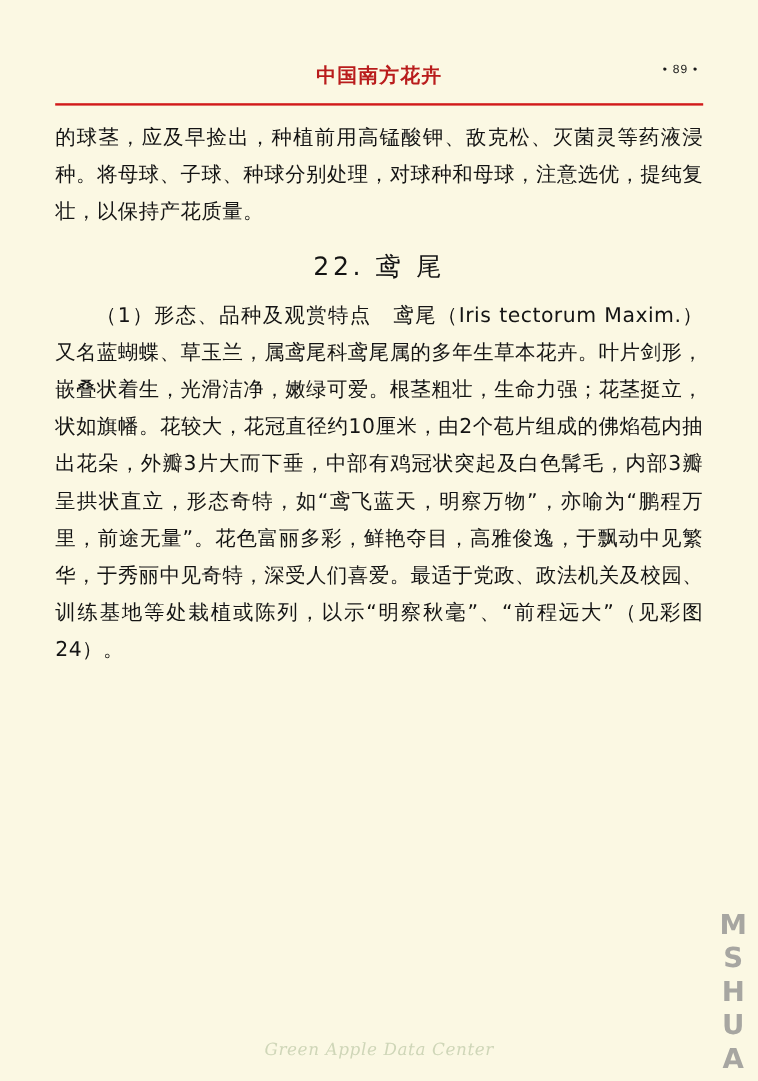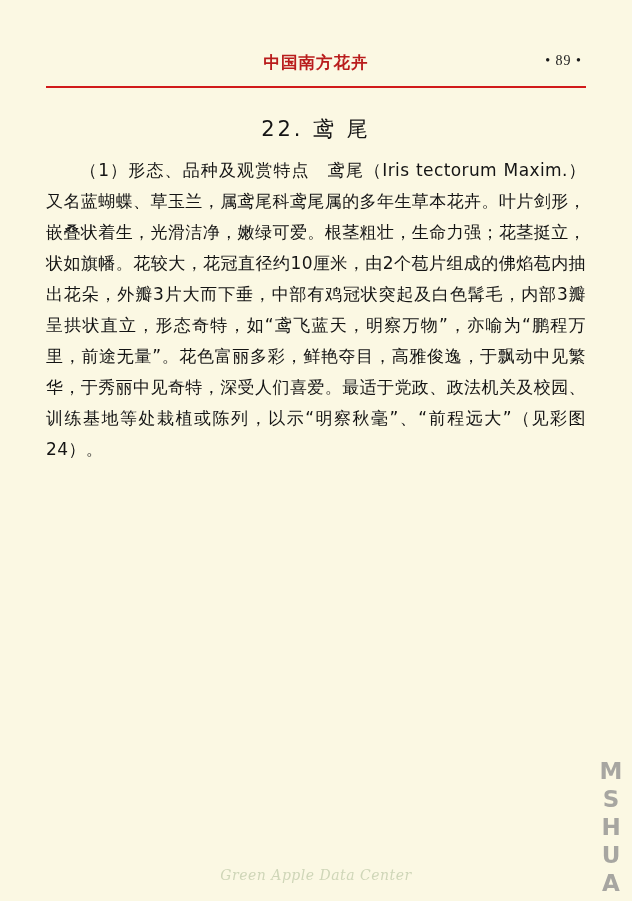--- a/index.html
+++ b/index.html
@@ -39,22 +39,22 @@
     font-family: "DejaVu Sans", sans-serif;
     font-size: 16.5px;
     font-weight: bold;
     color: #b91c1c;
     letter-spacing: 1px;
   }
   .header-page {
     position: absolute;
     right: 4px;
     top: 1px;
-    font-family: Liberation Serif, serif;
-    font-size: 14px;
+    font-family: Liberation Sans, sans-serif;
+    font-size: 10px;
     color: #1a1a1a;
     letter-spacing: 1px;
   }
   .header-rule {
     position: absolute;
     top: 86px;
     left: 46px;
     right: 46px;
     height: 2px;
     background: #d11a1a;
@@ -123,20 +123,21 @@
 
 <div class="page">
 
   <div class="header">
     <div class="header-title">中国南方花卉</div>
     <div class="header-page">• 89 •</div>
   </div>
   <div class="header-rule"></div>
 
   <div class="content">
+    <p class="para">的球茎，应及早捡出，种植前用高锰酸钾、敌克松、灭菌灵等药液浸种。将母球、子球、种球分别处理，对球种和母球，注意选优，提纯复壮，以保持产花质量。</p>
     <div class="section-title">22.  鸢  尾</div>
     <p class="para indent">（1）形态、品种及观赏特点　鸢尾（Iris tectorum Maxim.）又名蓝蝴蝶、草玉兰，属鸢尾科鸢尾属的多年生草本花卉。叶片剑形，嵌叠状着生，光滑洁净，嫩绿可爱。根茎粗壮，生命力强；花茎挺立，状如旗幡。花较大，花冠直径约10厘米，由2个苞片组成的佛焰苞内抽出花朵，外瓣3片大而下垂，中部有鸡冠状突起及白色髯毛，内部3瓣呈拱状直立，形态奇特，如“鸢飞蓝天，明察万物”，亦喻为“鹏程万里，前途无量”。花色富丽多彩，鲜艳夺目，高雅俊逸，于飘动中见繁华，于秀丽中见奇特，深受人们喜爱。最适于党政、政法机关及校园、训练基地等处栽植或陈列，以示“明察秋毫”、“前程远大”（见彩图24）。</p>
   </div>
 
   <div class="side-mark">MSHUA</div>
 
   <div class="watermark">Green Apple Data Center</div>
 
 </div>
 

